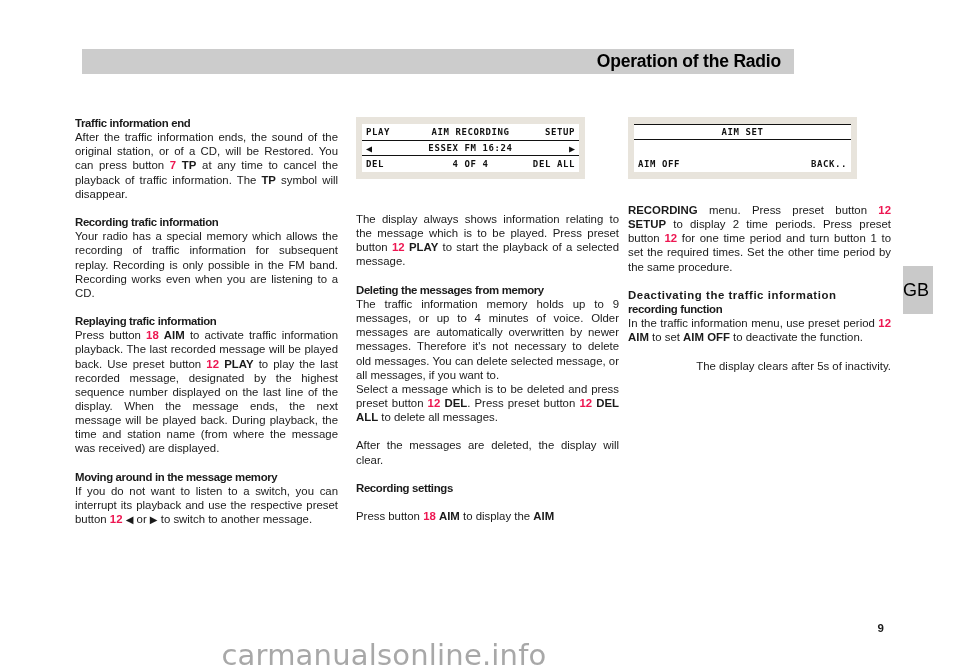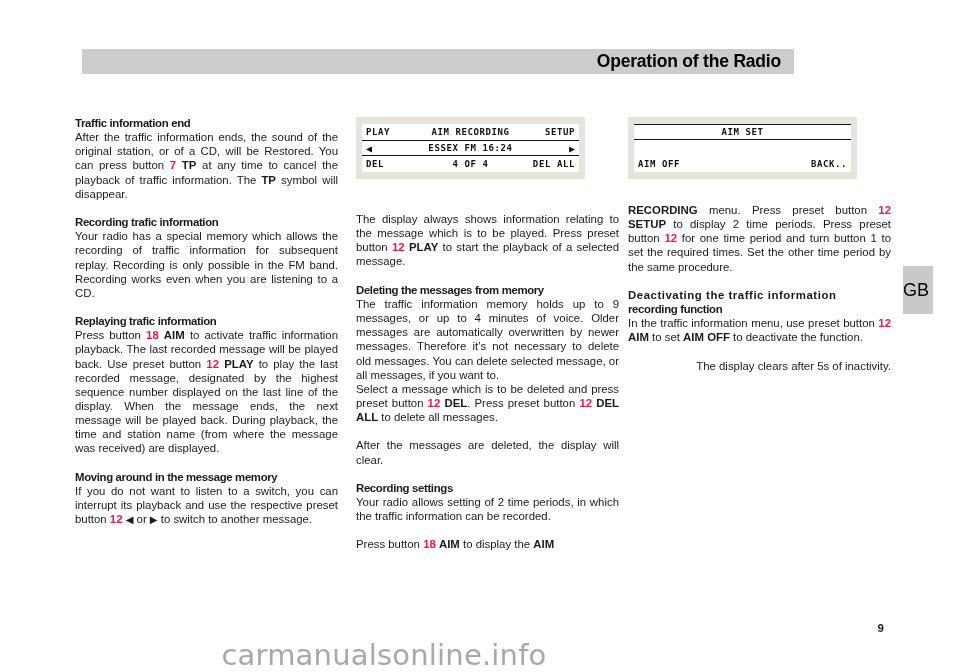--- a/index.html
+++ b/index.html
@@ -264,37 +264,36 @@
     <p>The traffic information memory holds up to 9 messages, or up to 4 minutes of voice. Older messages are automatically overwritten by newer messages. Therefore it's not necessary to delete old messages. You can delete selected message, or all messages, if you want to.</p>
     <p><span>Select a message which is to be deleted and press preset button </span><b class="btn-num">12</b> <b class="kw">DEL</b><span>. Press preset button </span><b class="btn-num">12</b> <b class="kw">DEL ALL</b><span> to delete all messages.</span></p>
 
     <div class="gap"></div>
 
     <p>After the messages are deleted, the display will clear.</p>
 
     <div class="gap"></div>
 
     <h3>Recording settings</h3>
-    <p>Your radio allows setting of 2 time periods, in which the traffic information can be recorded.</p>
 
     <div class="gap"></div>
 
     <p><span>Press button </span><b class="btn-num">18</b> <b class="kw">AIM</b><span> to display the </span><b class="kw">AIM</b></p>
 
   </div>
 
   <div class="col c3" style="top:203px;">
 
     <p><b class="kw">RECORDING</b><span> menu. Press preset button </span><b class="btn-num">12</b> <b class="kw">SETUP</b><span> to display 2 time periods. Press preset button </span><b class="btn-num">12</b><span> for one time period and turn button 1 to set the required times. Set the other time period by the same procedure.</span></p>
 
     <div class="gap"></div>
 
     <h3 style="letter-spacing:0.55px;text-align:justify;">Deactivating the traffic information</h3>
     <h3 class="tight">recording function</h3>
-    <p><span>In the traffic information menu, use preset button </span><b class="btn-num">12</b> <b class="kw">AIM</b><span> to set </span><b class="kw">AIM OFF</b><span> to deactivate the function.</span></p>
+    <p><span>In the traffic information menu, use preset period </span><b class="btn-num">12</b> <b class="kw">AIM</b><span> to set </span><b class="kw">AIM OFF</b><span> to deactivate the function.</span></p>
 
     <div class="gap"></div>
 
     <p class="last-left">The display clears after 5s of inactivity.</p>
 
   </div>
 
   <div class="page-number">9</div>
   <div class="watermark">carmanualsonline.info</div>
 

